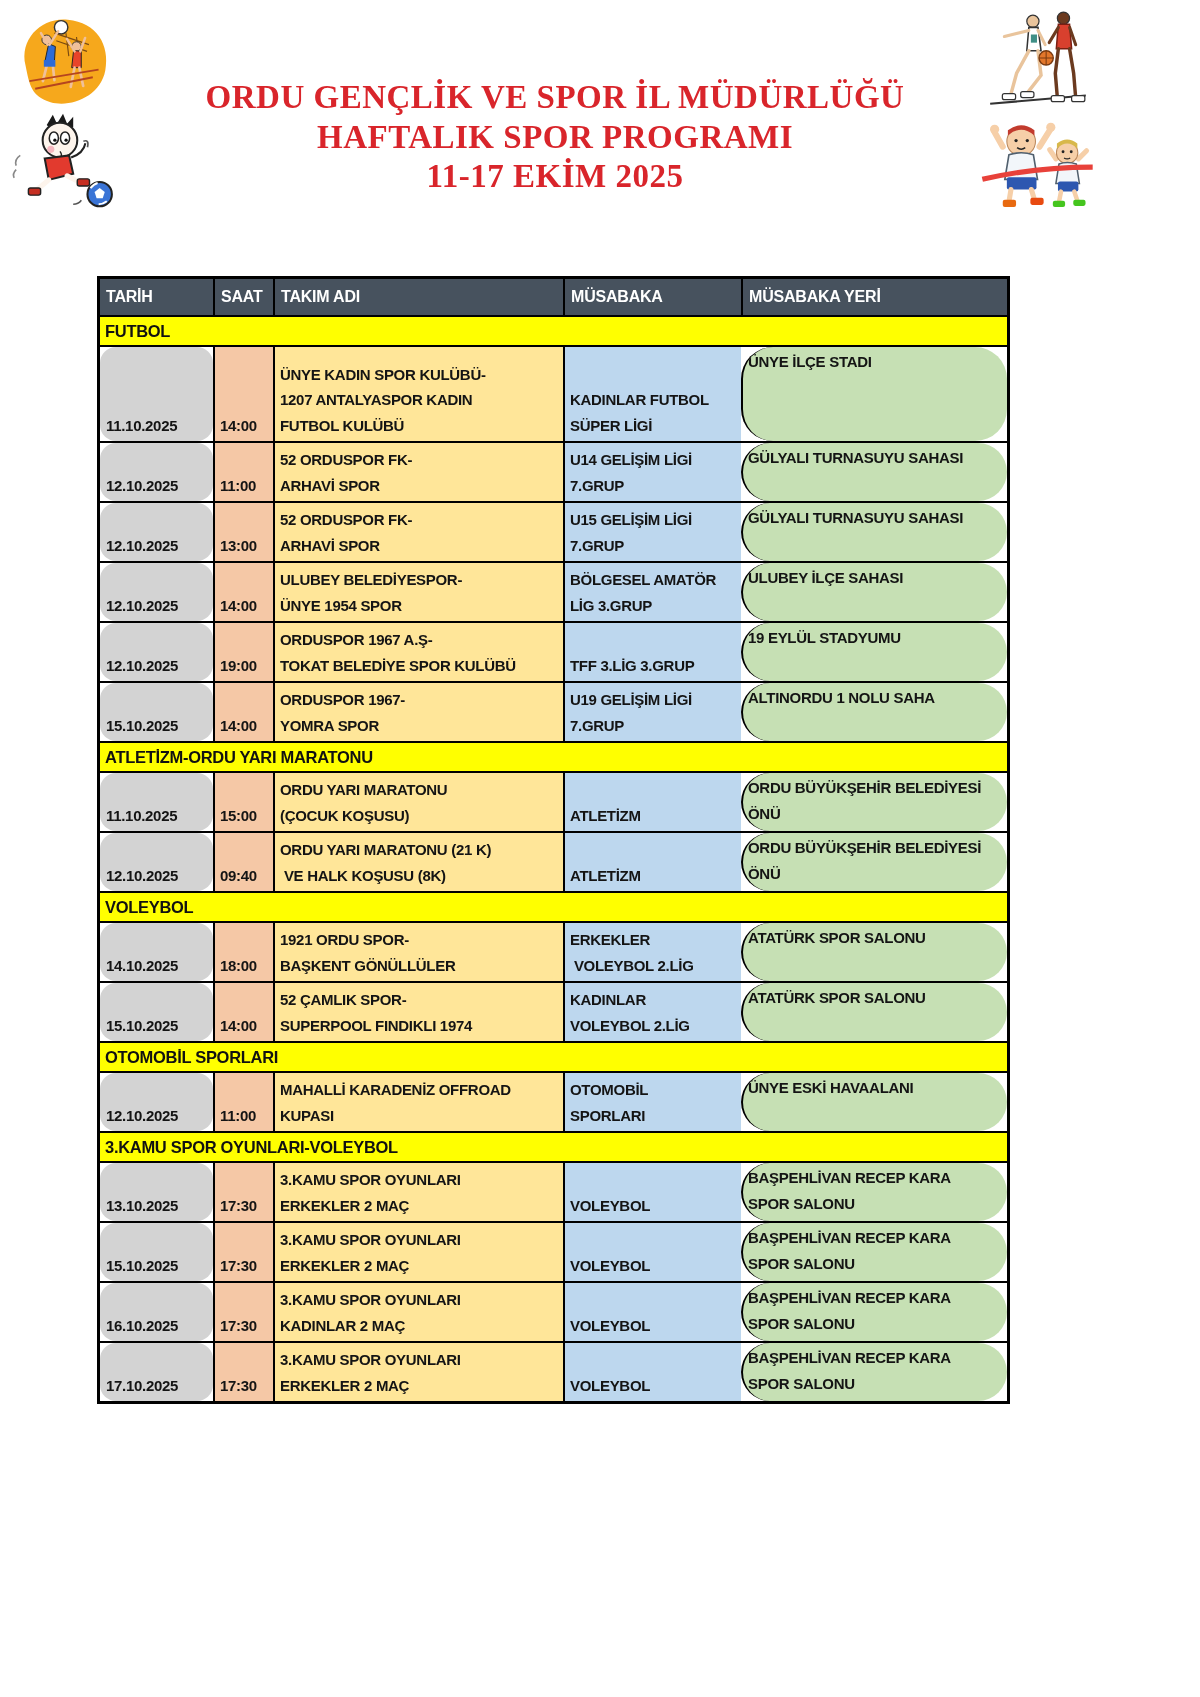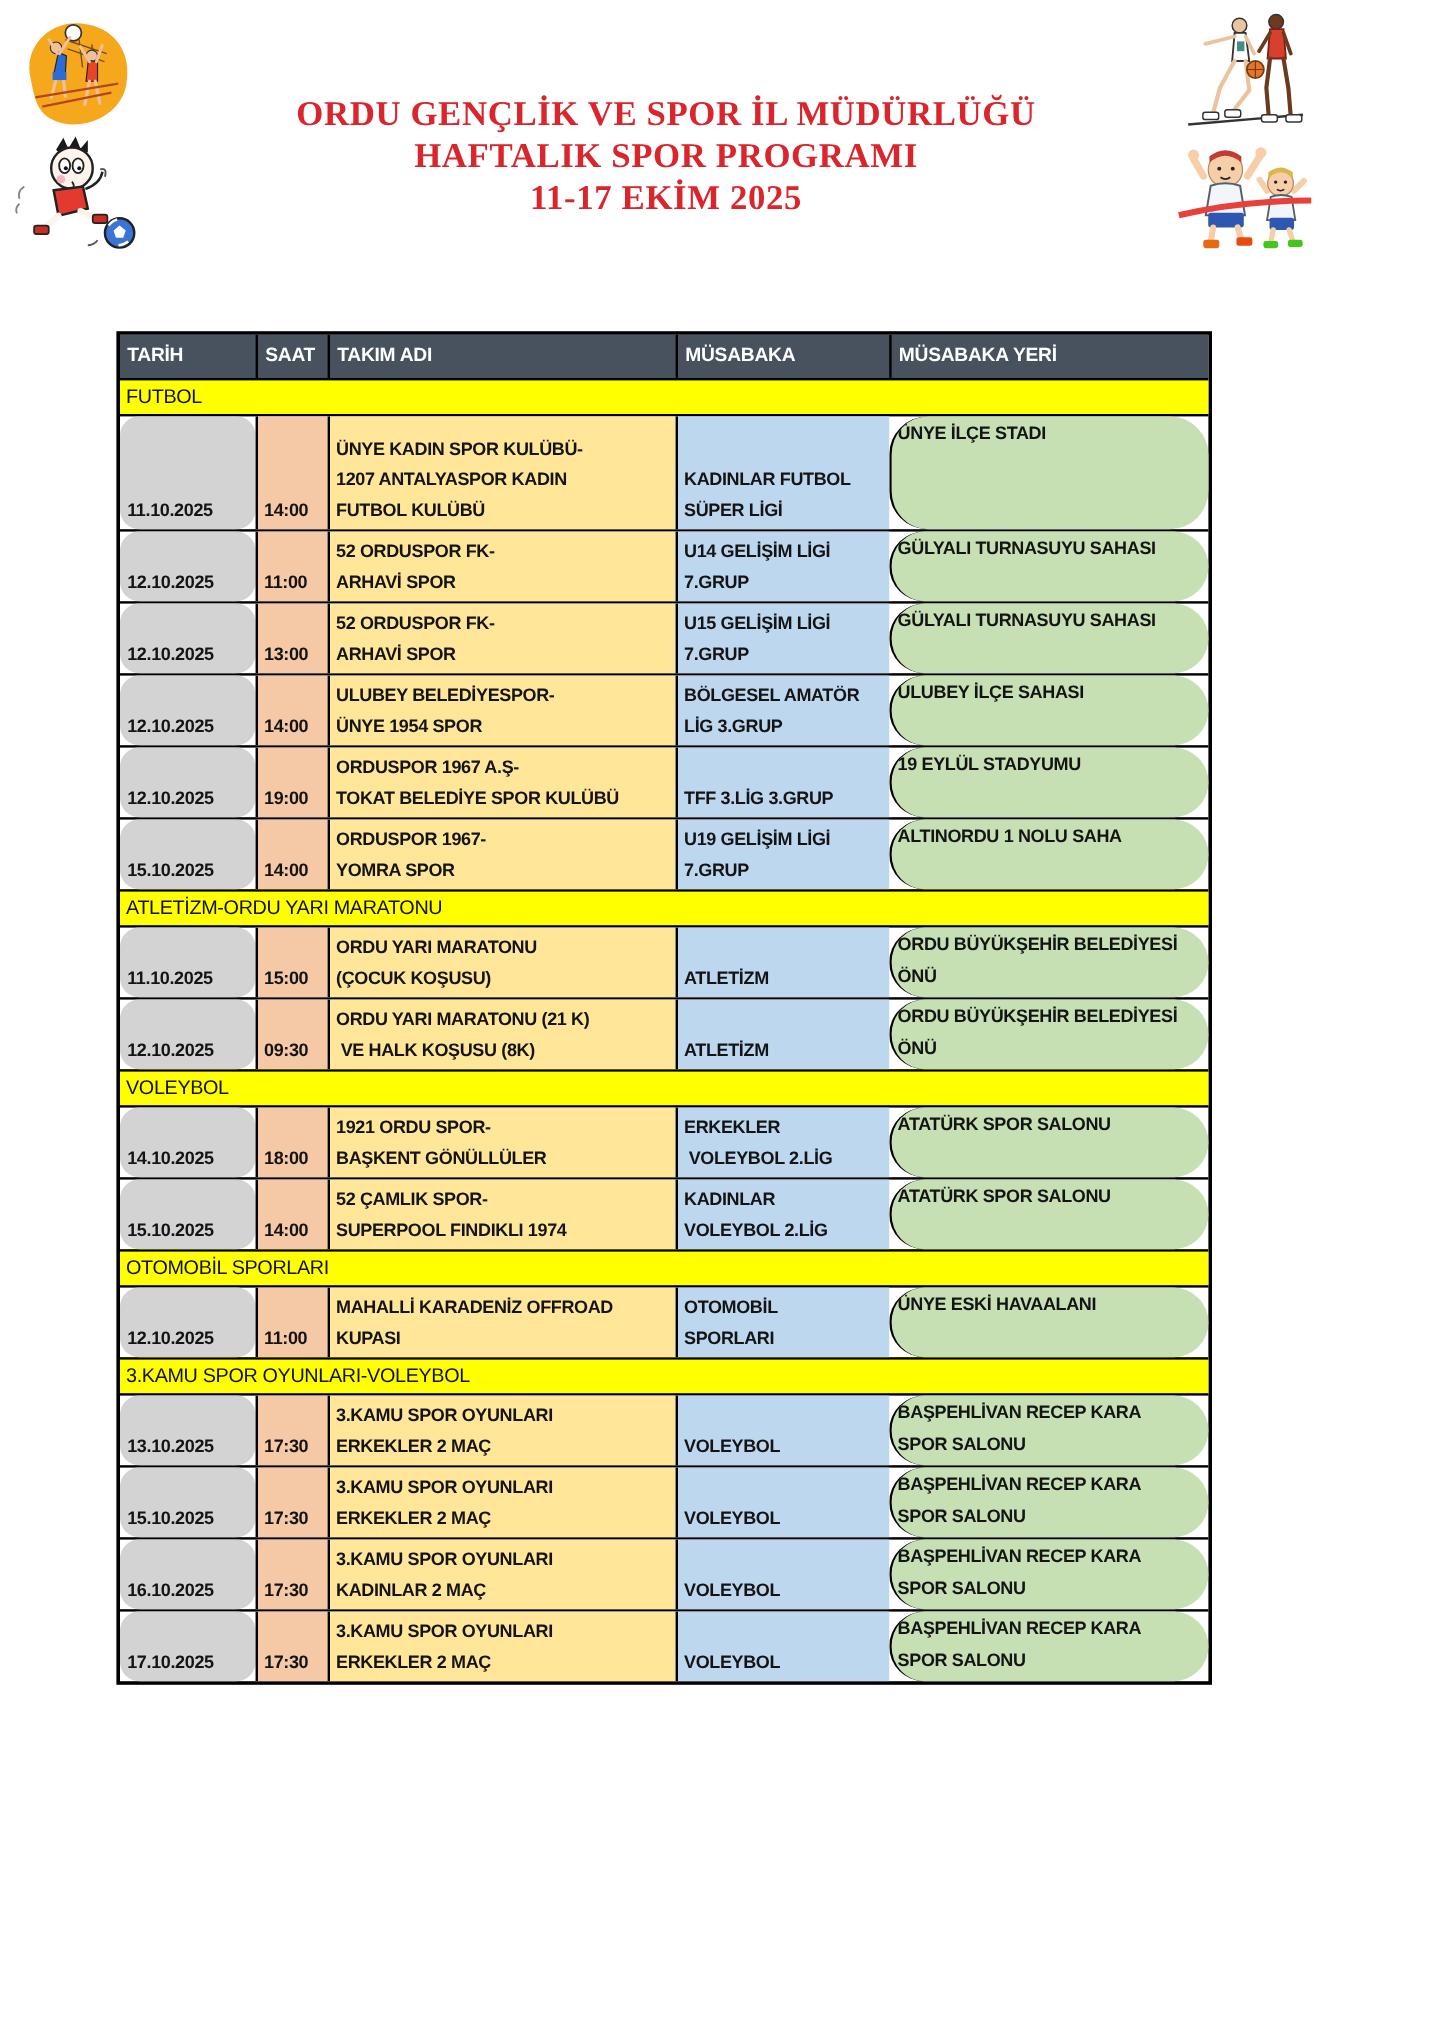--- a/index.html
+++ b/index.html
@@ -12,21 +12,21 @@
     overflow: hidden;
   }
 
   
   .title-block {
     position: absolute; top: 78px; left: 70px; right: 160px;
     text-align: center;
     font-family: "Liberation Serif", serif;
     font-weight: bold;
     color: var(--title_red, #d9252b);
-    font-size: 29px;
+    font-size: 33px;
     line-height: 1.2;
     letter-spacing: 0.5px;
   }
 
   
   .corner-icon { position: absolute; }
   #icon-volleyball { left: 16px;  top: 12px;  width: 96px;  height: 96px; }
   #icon-soccer     { left: 6px;   top: 110px; width: 112px; height: 98px; }
   #icon-basketball { left: 982px; top: 6px;   width: 112px; height: 112px; }
   #icon-runners    { left: 978px; top: 116px; width: 118px; height: 94px; }
@@ -53,21 +53,21 @@
     padding: 0 6px;
     letter-spacing: -0.2px;
     white-space: nowrap; overflow: hidden;
   }
 
   .section-band {
     background: var(--section_band, #ffff00);
     min-height: 30px;
     display: flex; align-items: center;
     padding: 1px 5px 0 5px;
-    font-weight: normal; font-size: 16.5px; color: #111;
+    font-weight: bold; font-size: 16.5px; color: #111;
     letter-spacing: -0.3px;
   }
 
   .trow { min-height: 60px; }
   .trow.tall { min-height: 96px; }
 
   .c {
     font-weight: bold; font-size: 15px; color: #141414;
     letter-spacing: -0.3px; line-height: 1.7;
     padding: 2px 5px 3px 5px;
@@ -275,21 +275,21 @@
     <div class="c c-time">15:00</div>
     <div class="c c-team">ORDU YARI MARATONU
 (ÇOCUK KOŞUSU)</div>
     <div class="c c-comp">ATLETİZM</div>
     <div class="c c-venue">ORDU BÜYÜKŞEHİR BELEDİYESİ
 ÖNÜ</div>
   </div>
 
   <div class="grid-row trow">
     <div class="c c-date">12.10.2025</div>
-    <div class="c c-time">09:30</div>
+    <div class="c c-time">09:40</div>
     <div class="c c-team">ORDU YARI MARATONU (21 K)
  VE HALK KOŞUSU (8K)</div>
     <div class="c c-comp">ATLETİZM</div>
     <div class="c c-venue">ORDU BÜYÜKŞEHİR BELEDİYESİ
 ÖNÜ</div>
   </div>
 
   <div class="section-band">
     <span class="band-label">VOLEYBOL</span>
   </div>

